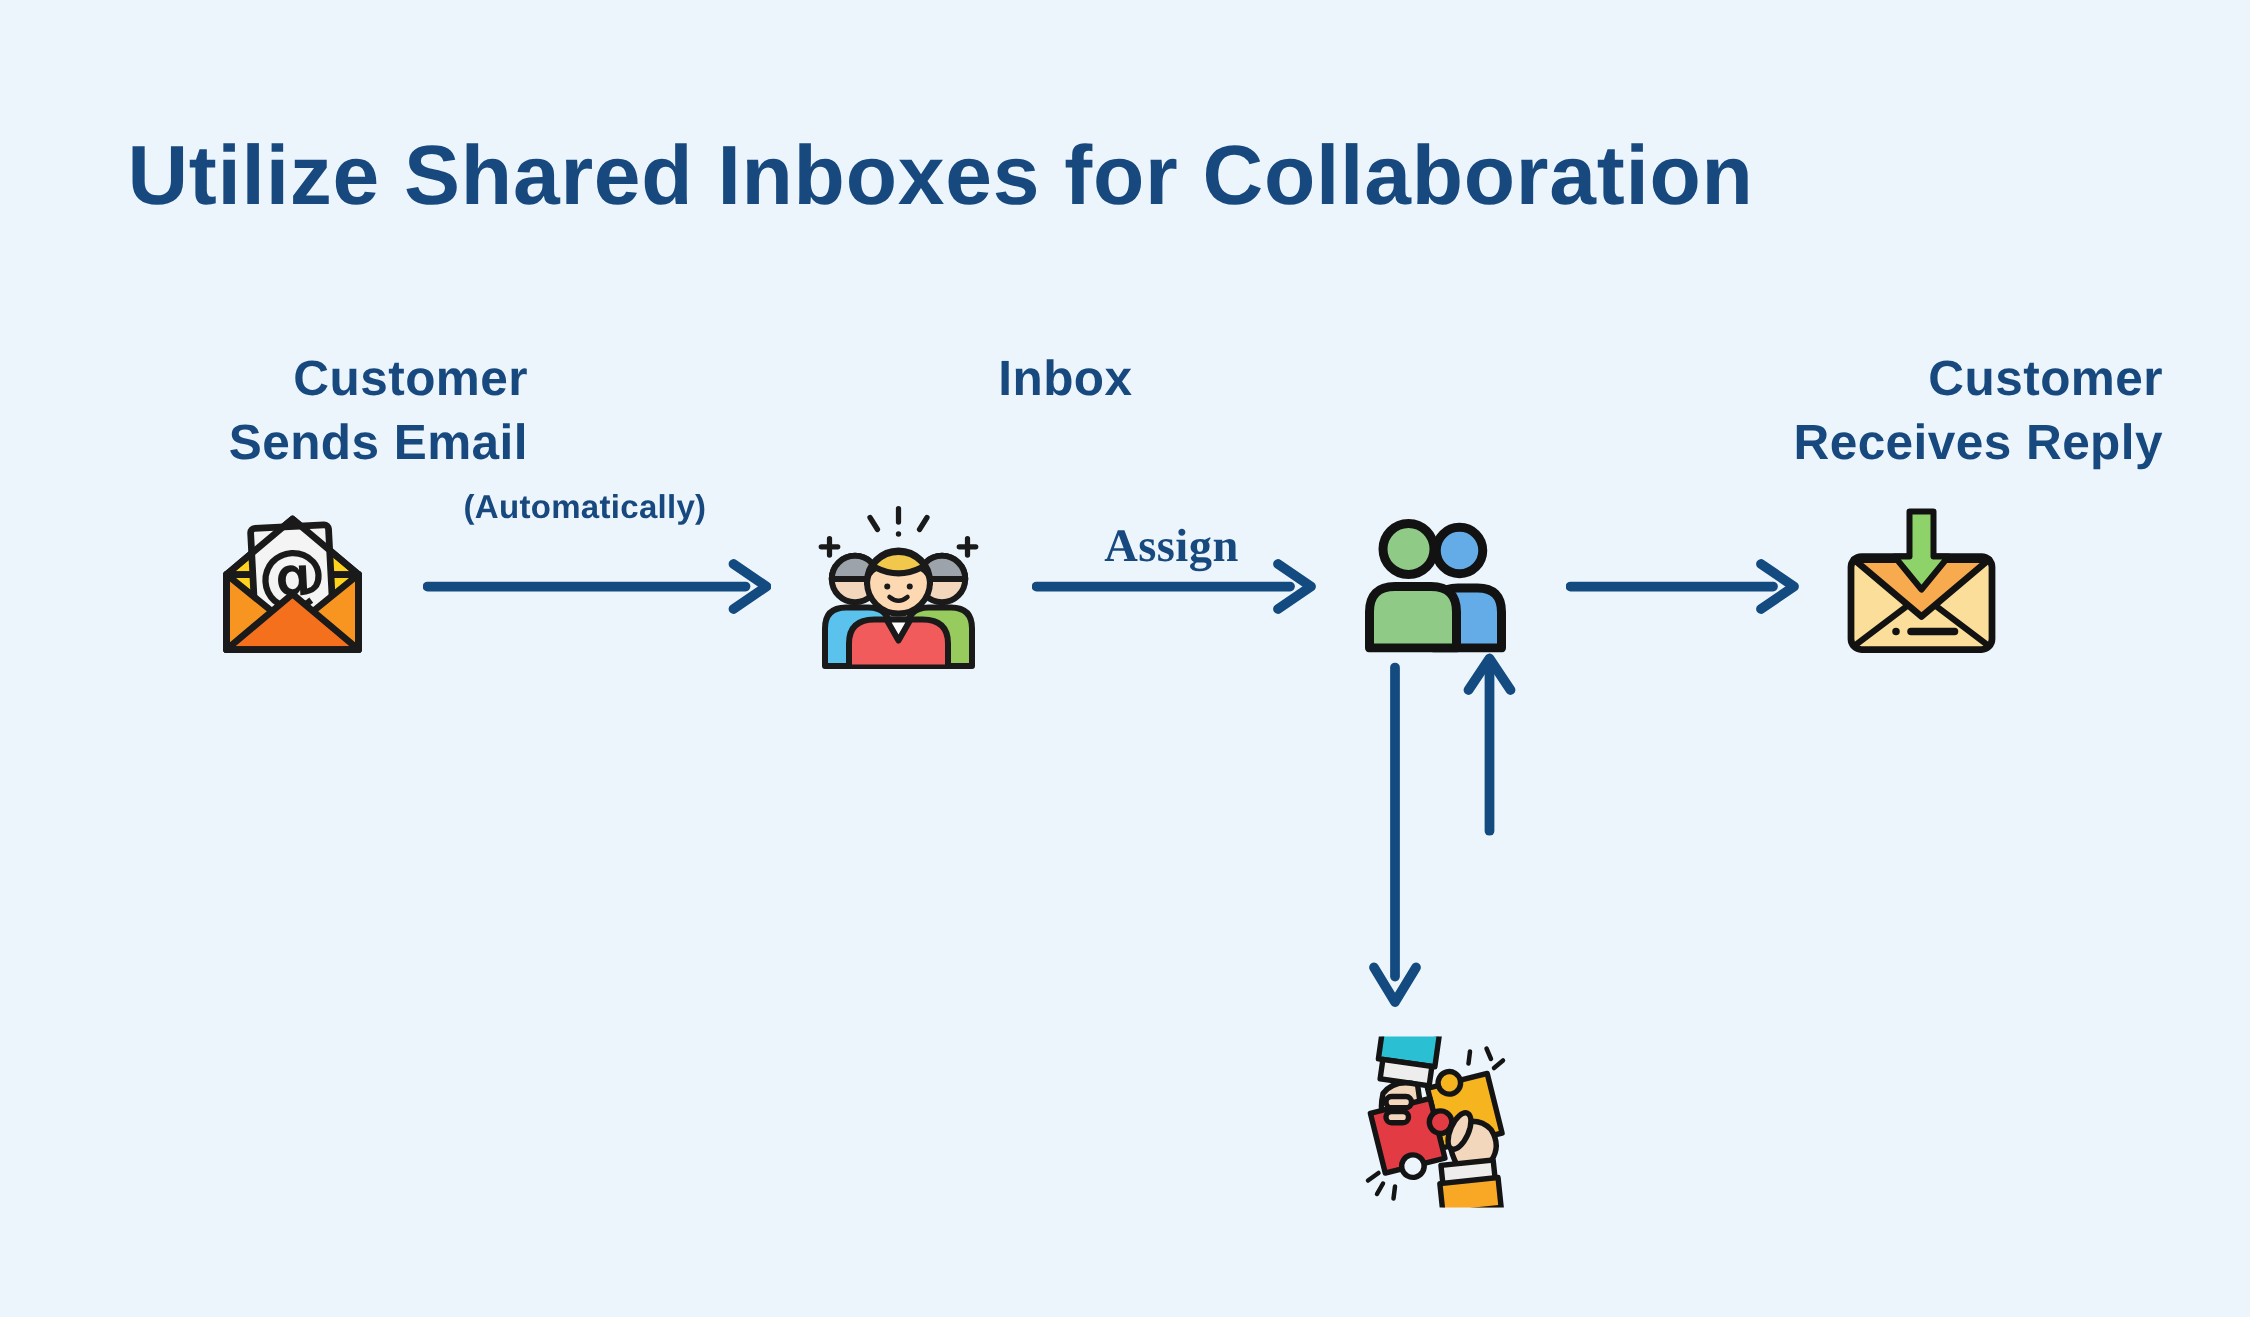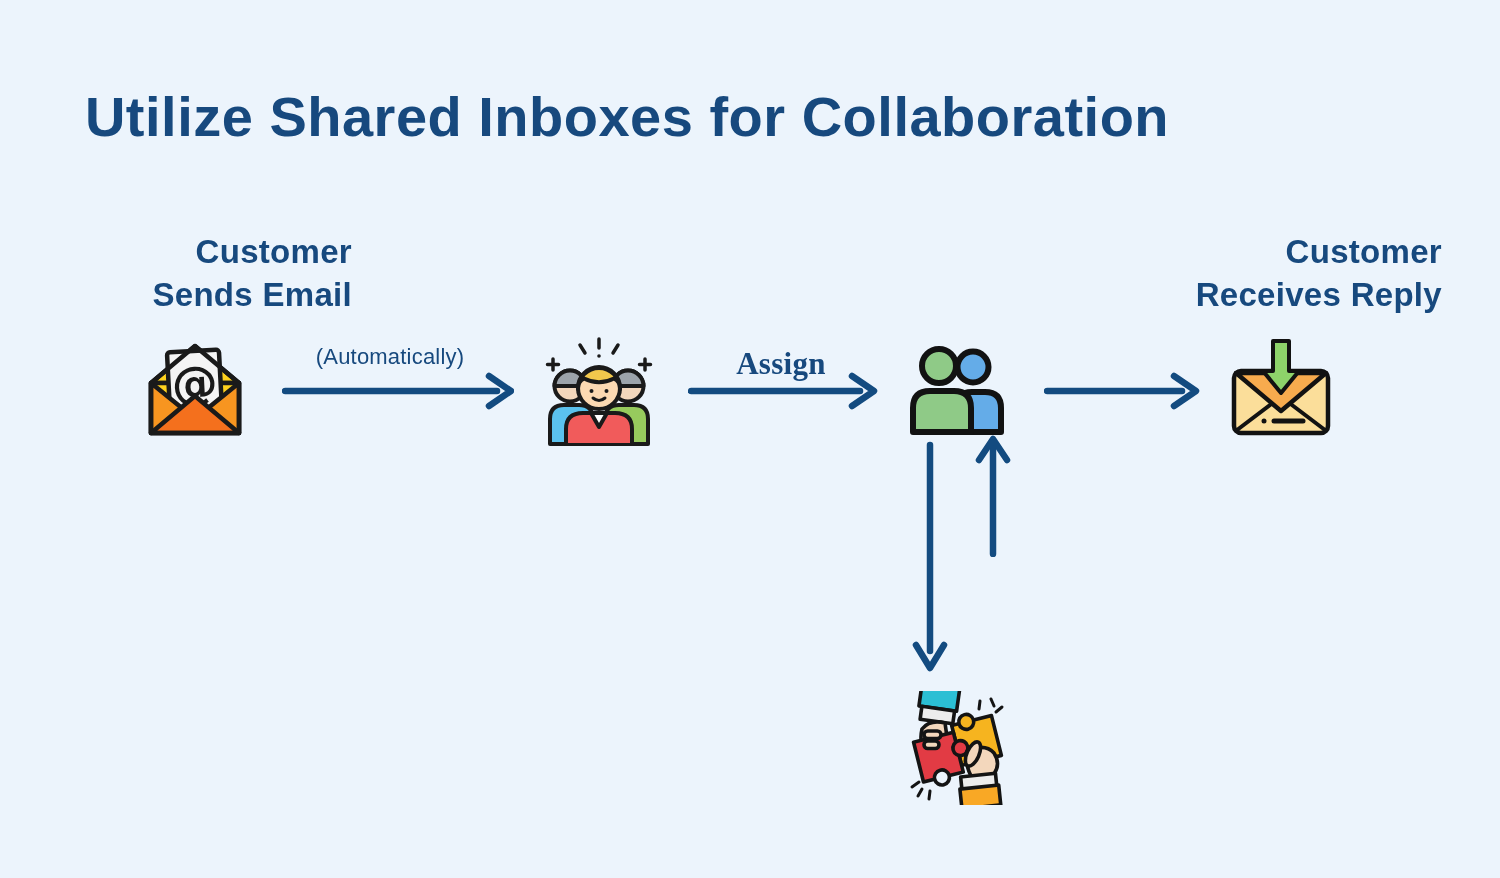--- a/index.html
+++ b/index.html
@@ -22,38 +22,39 @@
   }
   .node-label{
     width:320px;text-align:right;color:var(--heading);
     font-size:33px;font-weight:600;line-height:43px;letter-spacing:.3px;
   }
   .edge-label{
     text-align:center;color:var(--heading);
     font-size:31px;font-weight:600;letter-spacing:.3px;line-height:33px;
   }
   .edge-sublabel{
-    font-size:22px;font-weight:400;letter-spacing:.2px;line-height:26px;margin-top:20px;
+    font-size:22px;font-weight:700;letter-spacing:.2px;line-height:26px;margin-top:1px;
   }
   svg{display:block;}
   .stroke-arrow{stroke:var(--arrow);}
 </style>
 </head>
 <body>
 
 <div class="canvas">
 
   <div class="abs title">Utilize Shared Inboxes for Collaboration</div>
 
   <div class="abs node-label" style="left:32px;top:230px;">
     <div>Customer</div>
     <div>Sends Email</div>
   </div>
 
   <div class="abs node-label" style="left:435px;top:230px;">
+    <div>Inbox</div>
   </div>
 
   <div class="abs node-label" style="left:1122px;top:230px;">
     <div>Customer</div>
     <div>Receives Reply</div>
   </div>
 
   <svg class="abs" style="left:142px;top:335px;" width="106" height="106" viewBox="0 0 106 106">
     <g stroke="#1A1A1A" stroke-width="4.5" stroke-linejoin="round" stroke-linecap="round">
       <polygon points="9,48 53,11 97,48" style="fill:var(--email-yellow)"></polygon>

